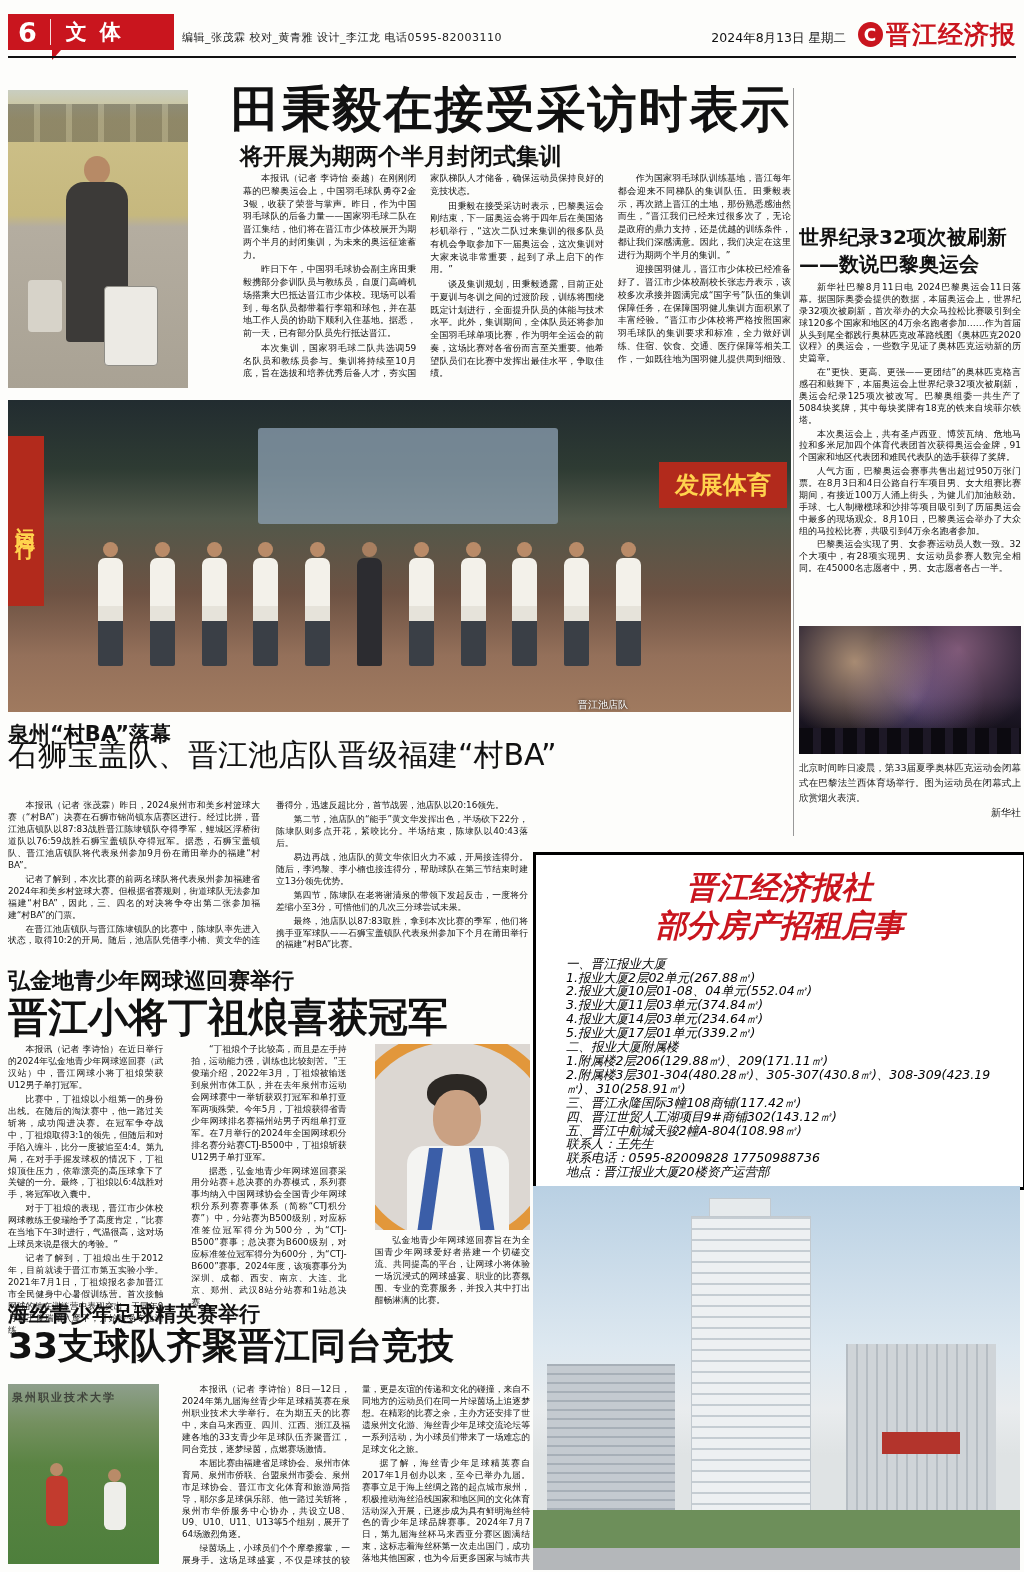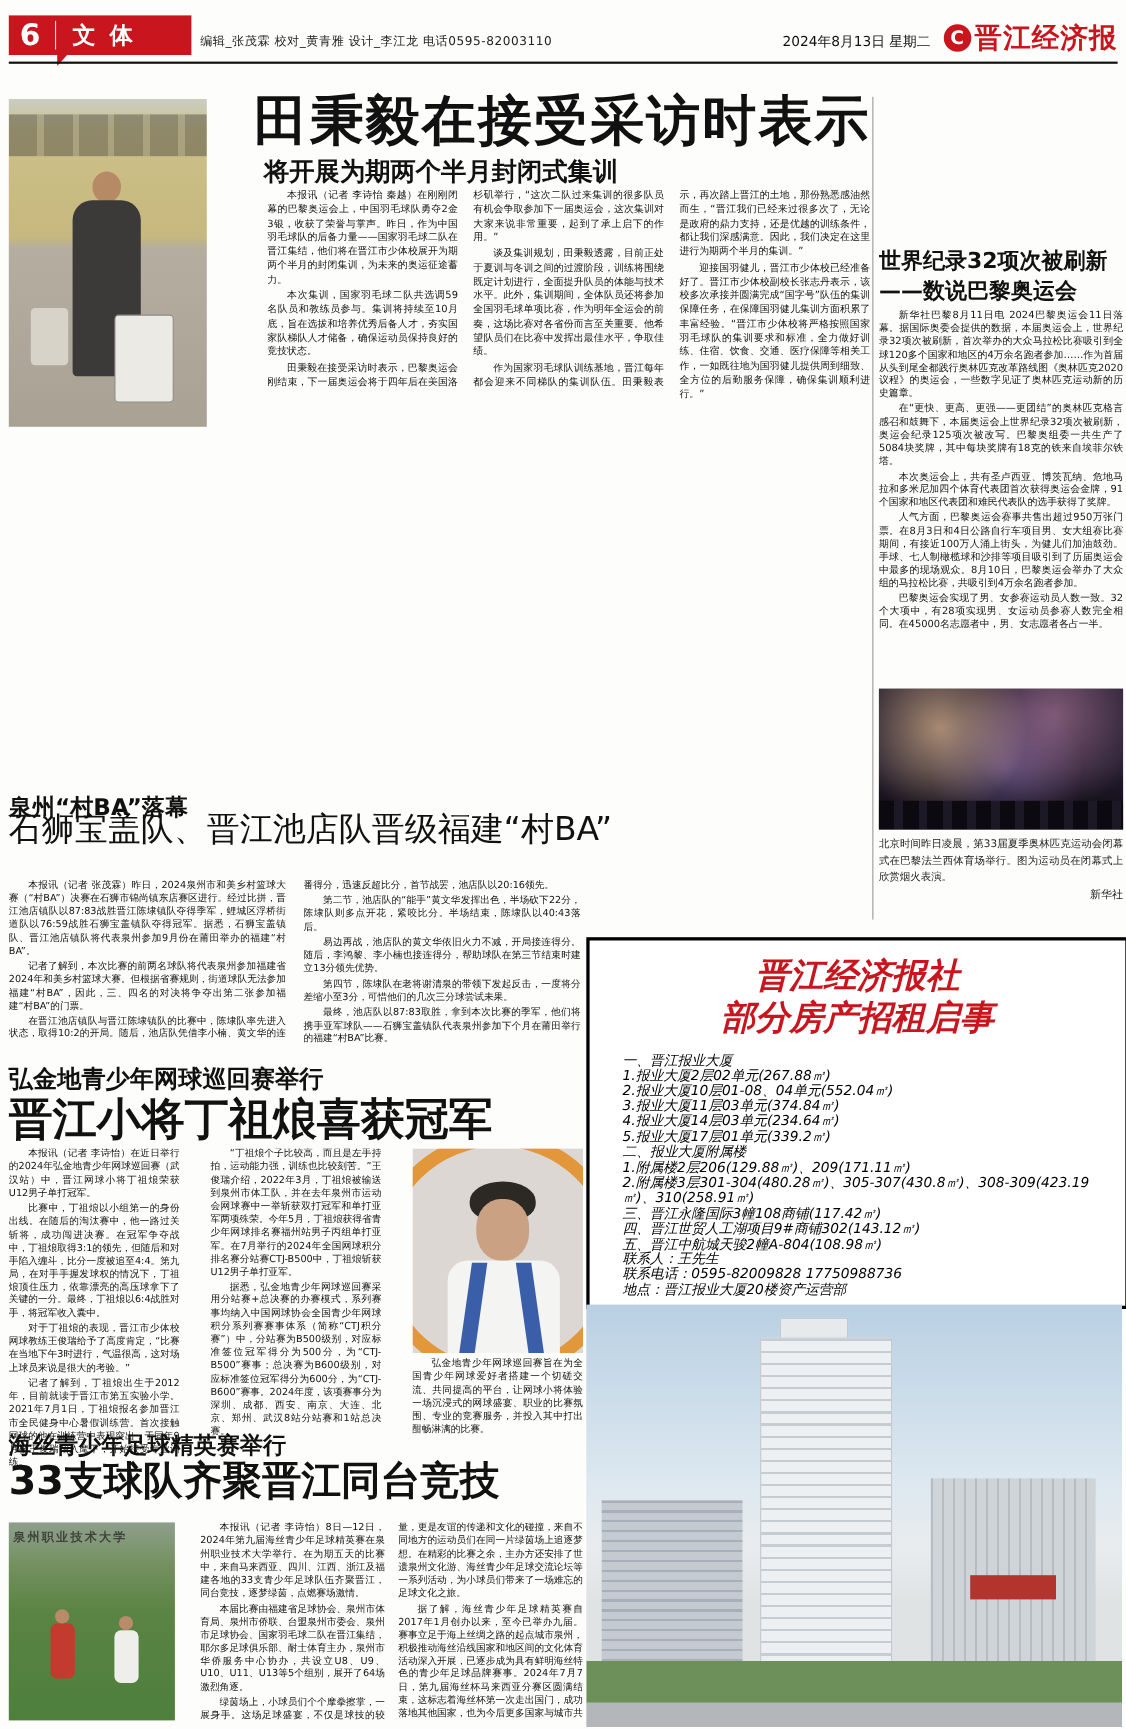--- a/index.html
+++ b/index.html
@@ -158,20 +158,21 @@
     <div class="bus-windows"></div>
     <div class="lead-head"></div>
     <div class="lead-person"></div>
     <div class="lead-bag"></div>
     <div class="lead-lugg"></div>
   </div>
   <h1 class="abs" id="lead-headline" style="margin:0;">田秉毅在接受采访时表示</h1>
   <h2 class="abs" id="lead-subhead" style="margin:0;">将开展为期两个半月封闭式集训</h2>
   <div class="abs news" id="lead-body">
       <p>本报讯（记者 李诗怡 秦越）在刚刚闭幕的巴黎奥运会上，中国羽毛球队勇夺2金3银，收获了荣誉与掌声。昨日，作为中国羽毛球队的后备力量——国家羽毛球二队在晋江集结，他们将在晋江市少体校展开为期两个半月的封闭集训，为未来的奥运征途蓄力。</p>
+      <p>昨日下午，中国羽毛球协会副主席田秉毅携部分参训队员与教练员，自厦门高崎机场搭乘大巴抵达晋江市少体校。现场可以看到，每名队员都带着行李箱和球包，并在基地工作人员的协助下顺利入住基地。据悉，前一天，已有部分队员先行抵达晋江。</p>
       <p>本次集训，国家羽毛球二队共选调59名队员和教练员参与。集训将持续至10月底，旨在选拔和培养优秀后备人才，夯实国家队梯队人才储备，确保运动员保持良好的竞技状态。</p>
       <p>田秉毅在接受采访时表示，巴黎奥运会刚结束，下一届奥运会将于四年后在美国洛杉矶举行，“这次二队过来集训的很多队员有机会争取参加下一届奥运会，这次集训对大家来说非常重要，起到了承上启下的作用。”</p>
       <p>谈及集训规划，田秉毅透露，目前正处于夏训与冬训之间的过渡阶段，训练将围绕既定计划进行，全面提升队员的体能与技术水平。此外，集训期间，全体队员还将参加全国羽毛球单项比赛，作为明年全运会的前奏，这场比赛对各省份而言至关重要。他希望队员们在比赛中发挥出最佳水平，争取佳绩。</p>
       <p>作为国家羽毛球队训练基地，晋江每年都会迎来不同梯队的集训队伍。田秉毅表示，再次踏上晋江的土地，那份熟悉感油然而生，“晋江我们已经来过很多次了，无论是政府的鼎力支持，还是优越的训练条件，都让我们深感满意。因此，我们决定在这里进行为期两个半月的集训。”</p>
       <p>迎接国羽健儿，晋江市少体校已经准备好了。晋江市少体校副校长张志丹表示，该校多次承接并圆满完成“国字号”队伍的集训保障任务，在保障国羽健儿集训方面积累了丰富经验。“晋江市少体校将严格按照国家羽毛球队的集训要求和标准，全力做好训练、住宿、饮食、交通、医疗保障等相关工作，一如既往地为国羽健儿提供周到细致、全方位的后勤服务保障，确保集训顺利进行。”</p>
     </div>
 
   <div class="abs" id="vertical-rule"></div>
 
   <div class="abs" id="olympics-title">
@@ -184,20 +185,39 @@
       <p>本次奥运会上，共有圣卢西亚、博茨瓦纳、危地马拉和多米尼加四个体育代表团首次获得奥运会金牌，91个国家和地区代表团和难民代表队的选手获得了奖牌。</p>
       <p>人气方面，巴黎奥运会赛事共售出超过950万张门票。在8月3日和4日公路自行车项目男、女大组赛比赛期间，有接近100万人涌上街头，为健儿们加油鼓劲。手球、七人制橄榄球和沙排等项目吸引到了历届奥运会中最多的现场观众。8月10日，巴黎奥运会举办了大众组的马拉松比赛，共吸引到4万余名跑者参加。</p>
       <p>巴黎奥运会实现了男、女参赛运动员人数一致。32个大项中，有28项实现男、女运动员参赛人数完全相同。在45000名志愿者中，男、女志愿者各占一半。</p>
     </div>
   <div class="abs" id="fireworks-photo">
     <div class="crowd"></div>
   </div>
   <div class="abs" id="olympics-caption">北京时间昨日凌晨，第33届夏季奥林匹克运动会闭幕式在巴黎法兰西体育场举行。图为运动员在闭幕式上欣赏烟火表演。</div>
   <div class="abs" id="olympics-credit">新华社</div>
 
+  <div class="abs" id="team-photo">
+    <div class="backdrop"></div>
+    <div id="banner-left">运同行</div>
+    <div id="banner-right">发展体育</div>
+    <div id="player-row">
+      <span class="player"></span>
+      <span class="player"></span>
+      <span class="player"></span>
+      <span class="player"></span>
+      <span class="player"></span>
+      <span class="player coach"></span>
+      <span class="player"></span>
+      <span class="player"></span>
+      <span class="player"></span>
+      <span class="player"></span>
+      <span class="player"></span>
+    </div>
+    <div id="team-caption">晋江池店队</div>
+  </div>
 
   <div class="abs" id="bb-kicker">泉州“村BA”落幕</div>
   <h1 class="abs" id="bb-headline" style="margin:0;">石狮宝盖队、晋江池店队晋级福建“村BA”</h1>
   <div class="abs news" id="bb-body">
       <p>本报讯（记者 张茂霖）昨日，2024泉州市和美乡村篮球大赛（“村BA”）决赛在石狮市锦尚镇东店赛区进行。经过比拼，晋江池店镇队以87:83战胜晋江陈埭镇队夺得季军，鲤城区浮桥街道队以76:59战胜石狮宝盖镇队夺得冠军。据悉，石狮宝盖镇队、晋江池店镇队将代表泉州参加9月份在莆田举办的福建“村BA”。</p>
       <p>记者了解到，本次比赛的前两名球队将代表泉州参加福建省2024年和美乡村篮球大赛。但根据省赛规则，街道球队无法参加福建“村BA”，因此，三、四名的对决将争夺出第二张参加福建“村BA”的门票。</p>
       <p>在晋江池店镇队与晋江陈埭镇队的比赛中，陈埭队率先进入状态，取得10:2的开局。随后，池店队凭借李小楠、黄文华的连番得分，迅速反超比分，首节战罢，池店队以20:16领先。</p>
       <p>第二节，池店队的“能手”黄文华发挥出色，半场砍下22分，陈埭队则多点开花，紧咬比分。半场结束，陈埭队以40:43落后。</p>
       <p>易边再战，池店队的黄文华依旧火力不减，开局接连得分。随后，李鸿黎、李小楠也接连得分，帮助球队在第三节结束时建立13分领先优势。</p>
       <p>第四节，陈埭队在老将谢清泉的带领下发起反击，一度将分差缩小至3分，可惜他们的几次三分球尝试未果。</p>
@@ -263,18 +283,18 @@
 
   <div class="abs" id="fb-kicker">海丝青少年足球精英赛举行</div>
   <h1 class="abs" id="fb-headline" style="margin:0;">33支球队齐聚晋江同台竞技</h1>
   <div class="abs" id="fb-photo">
     <div class="fb-label">泉州职业技术大学</div>
     <div class="kid-red"></div>
     <div class="kid-white"></div>
   </div>
   <div class="abs news" id="fb-body">
       <p>本报讯（记者 李诗怡）8日—12日，2024年第九届海丝青少年足球精英赛在泉州职业技术大学举行。在为期五天的比赛中，来自马来西亚、四川、江西、浙江及福建各地的33支青少年足球队伍齐聚晋江，同台竞技，逐梦绿茵，点燃赛场激情。</p>
-      <p>本届比赛由福建省足球协会、泉州市体育局、泉州市侨联、台盟泉州市委会、泉州市足球协会、国家羽毛球二队在晋江集结，耶尔多足球俱乐部、耐士体育主办，泉州市华侨服务中心协办，共设立U8、U9、U10、U11、U13等5个组别，展开了64场激烈角逐。</p>
+      <p>本届比赛由福建省足球协会、泉州市体育局、泉州市侨联、台盟泉州市委会、泉州市足球协会、晋江市文化体育和旅游局指导，耶尔多足球俱乐部、他一路过关斩将，泉州市华侨服务中心协办，共设立U8、U9、U10、U11、U13等5个组别，展开了64场激烈角逐。</p>
       <p>绿茵场上，小球员们个个摩拳擦掌，一展身手。这场足球盛宴，不仅是球技的较量，更是友谊的传递和文化的碰撞，来自不同地方的运动员们在同一片绿茵场上追逐梦想。在精彩的比赛之余，主办方还安排了世遗泉州文化游、海丝青少年足球交流论坛等一系列活动，为小球员们带来了一场难忘的足球文化之旅。</p>
       <p>据了解，海丝青少年足球精英赛自2017年1月创办以来，至今已举办九届。赛事立足于海上丝绸之路的起点城市泉州，积极推动海丝沿线国家和地区间的文化体育活动深入开展，已逐步成为具有鲜明海丝特色的青少年足球品牌赛事。2024年7月7日，第九届海丝杯马来西亚分赛区圆满结束，这标志着海丝杯第一次走出国门，成功落地其他国家，也为今后更多国家与城市共同参与海丝青少年足球文化交流积累宝贵经验。</p>
     </div>
 
 </div>
 
 </body></html>

